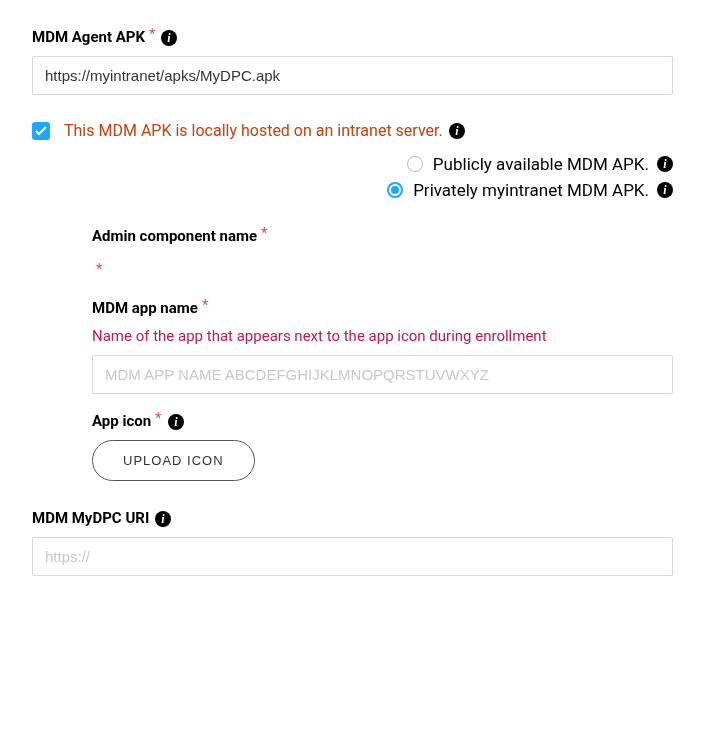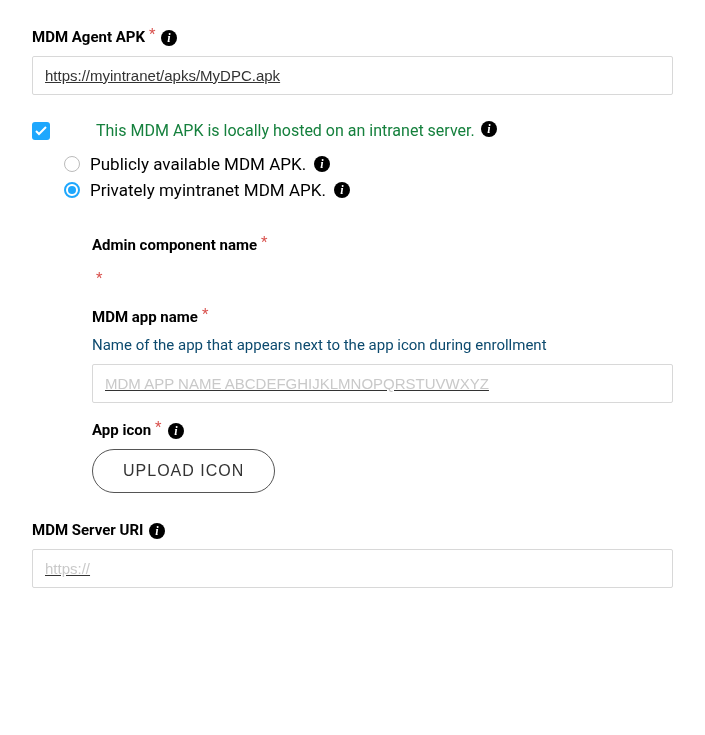--- a/index.html
+++ b/index.html
@@ -34,21 +34,20 @@
   }
   .info-icon circle { fill: #000; }
   .info-icon text { fill: #fff; font-weight: bold; font-family: Georgia, serif; }
   input[type="text"] {
     width: 100%;
     padding: 10px 12px;
     font-size: 15px;
     border: 1px solid #d8d8d8;
     border-radius: 2px;
     color: #333;
-    text-decoration: underline;
   }
   input[type="text"]::placeholder { color: #c9c9c9; }
   .checkbox-row {
     display: flex;
     align-items: center;
     margin-top: 26px;
     margin-bottom: 14px;
   }
   .checkbox {
     width: 18px;
@@ -60,32 +59,33 @@
     justify-content: center;
     cursor: pointer;
     flex-shrink: 0;
   }
   .checkbox.checked {
     background: #1ea7fd;
   }
   .checkbox svg { width: 12px; height: 10px; }
   .checkbox-label {
     font-size: 16px;
-    color: #15803d;
-    display: flex;
-    margin-left: 32px;
+    color: #c2410c;
+    display: flex;
+    align-items: center;
   }
   .radio-group {
     margin-left: 32px;
   }
   .radio-row {
     display: flex;
     align-items: center;
     margin-bottom: 6px;
     font-size: 17px;
+    justify-content: flex-end;
   }
   .radio {
     width: 16px;
     height: 16px;
     border-radius: 50%;
     margin-right: 10px;
     cursor: pointer;
     flex-shrink: 0;
     display: flex;
     align-items: center;
@@ -101,37 +101,37 @@
   }
   .radio.checked::after {
     content: "";
     width: 8px;
     height: 8px;
     border-radius: 50%;
     background: #1ea7fd;
   }
   .nested-form {
     margin-left: 60px;
-    margin-top: 36px;
+    margin-top: 27px;
   }
   .nested-form .field {
     margin-bottom: 18px;
   }
   .hint {
     font-size: 15px;
-    color: #0c4a6e;
+    color: #be185d;
     margin-bottom: 10px;
     margin-top: 4px;
   }
   .upload-btn {
     border: 1px solid #555;
     border-radius: 22px;
     background: #fff;
     padding: 12px 30px;
-    font-size: 16px;
+    font-size: 13px;
     letter-spacing: 1px;
     font-weight: 500;
     cursor: pointer;
     color: #333;
   }
   .section-bottom {
     margin-top: 28px;
   }
 </style>
 </head>
@@ -216,20 +216,20 @@
         </svg>
     </div>
     <div style="margin-top:10px">
       <button class="upload-btn">UPLOAD ICON</button>
     </div>
   </div>
 </div>
 
 <div class="section-bottom">
   <div class="label-row">
-    <span>MDM Server URI</span>
+    <span>MDM MyDPC URI</span>
     <svg class="info-icon" viewBox="0 0 16 16">
         <circle cx="8" cy="8" r="8"></circle>
         <text x="8" y="12" text-anchor="middle" font-size="12" font-style="italic">i</text>
       </svg>
   </div>
   <input type="text" placeholder="https://" style="">
 </div>
 
 </body></html>

